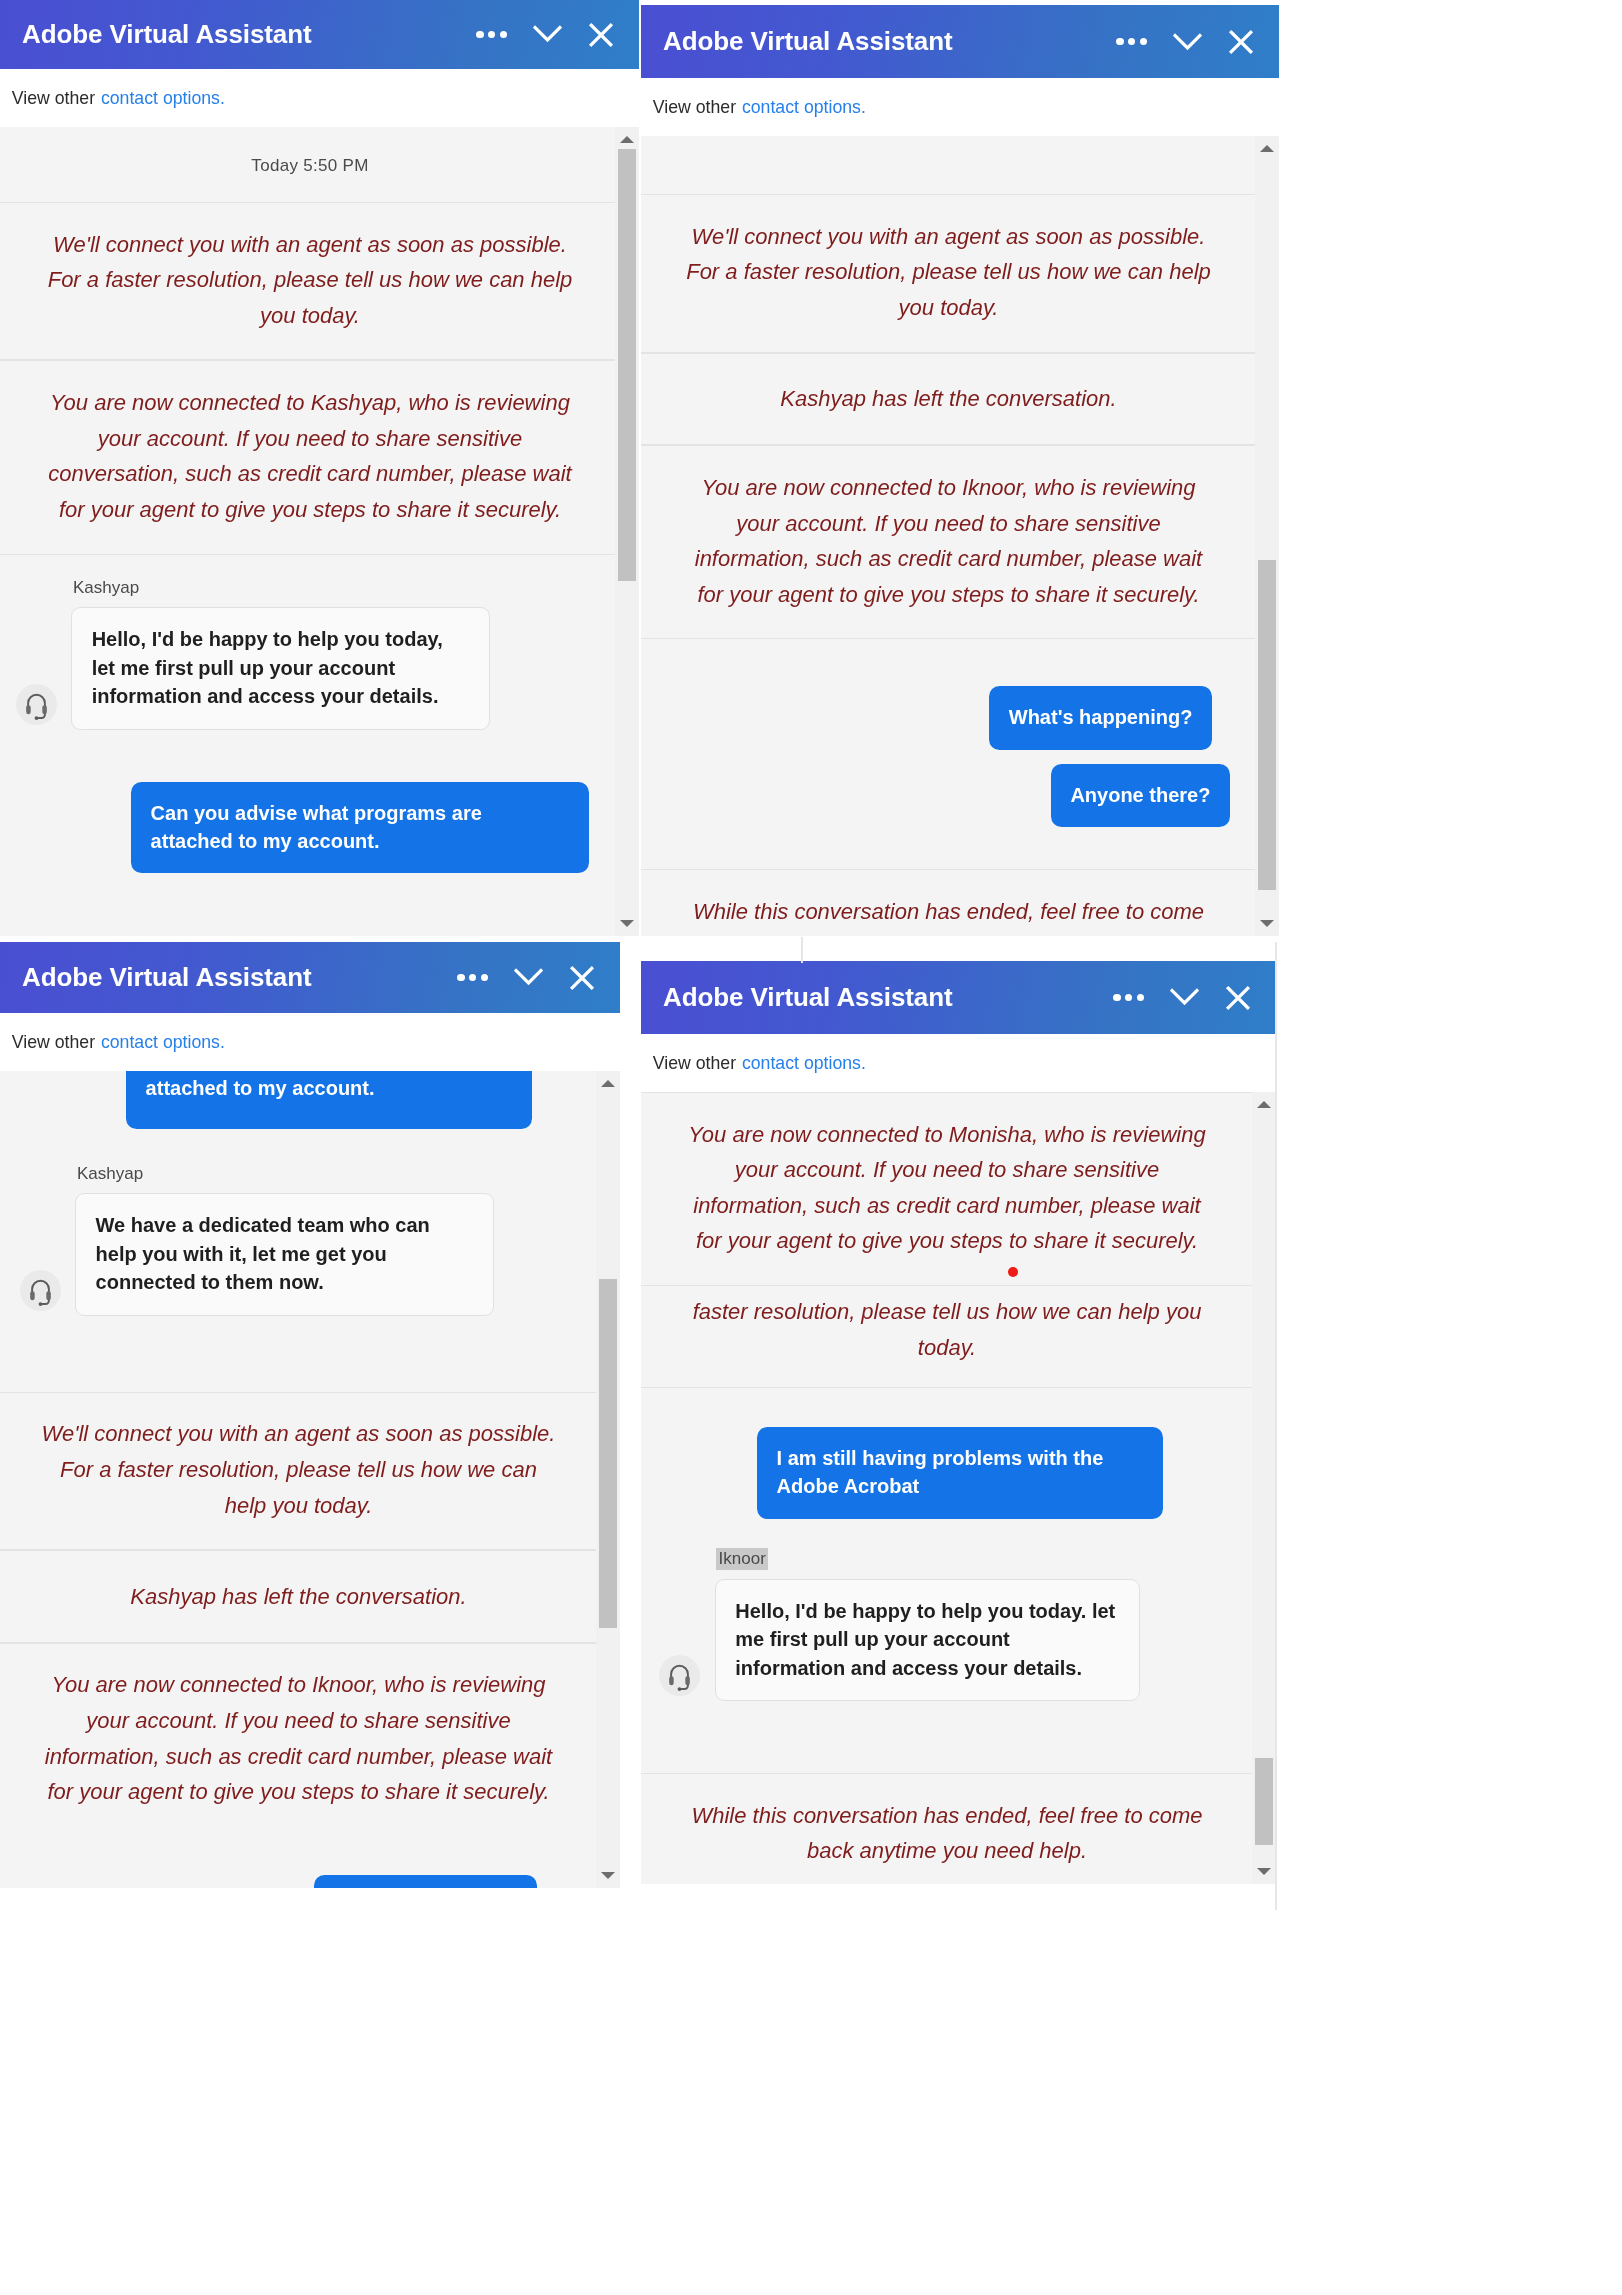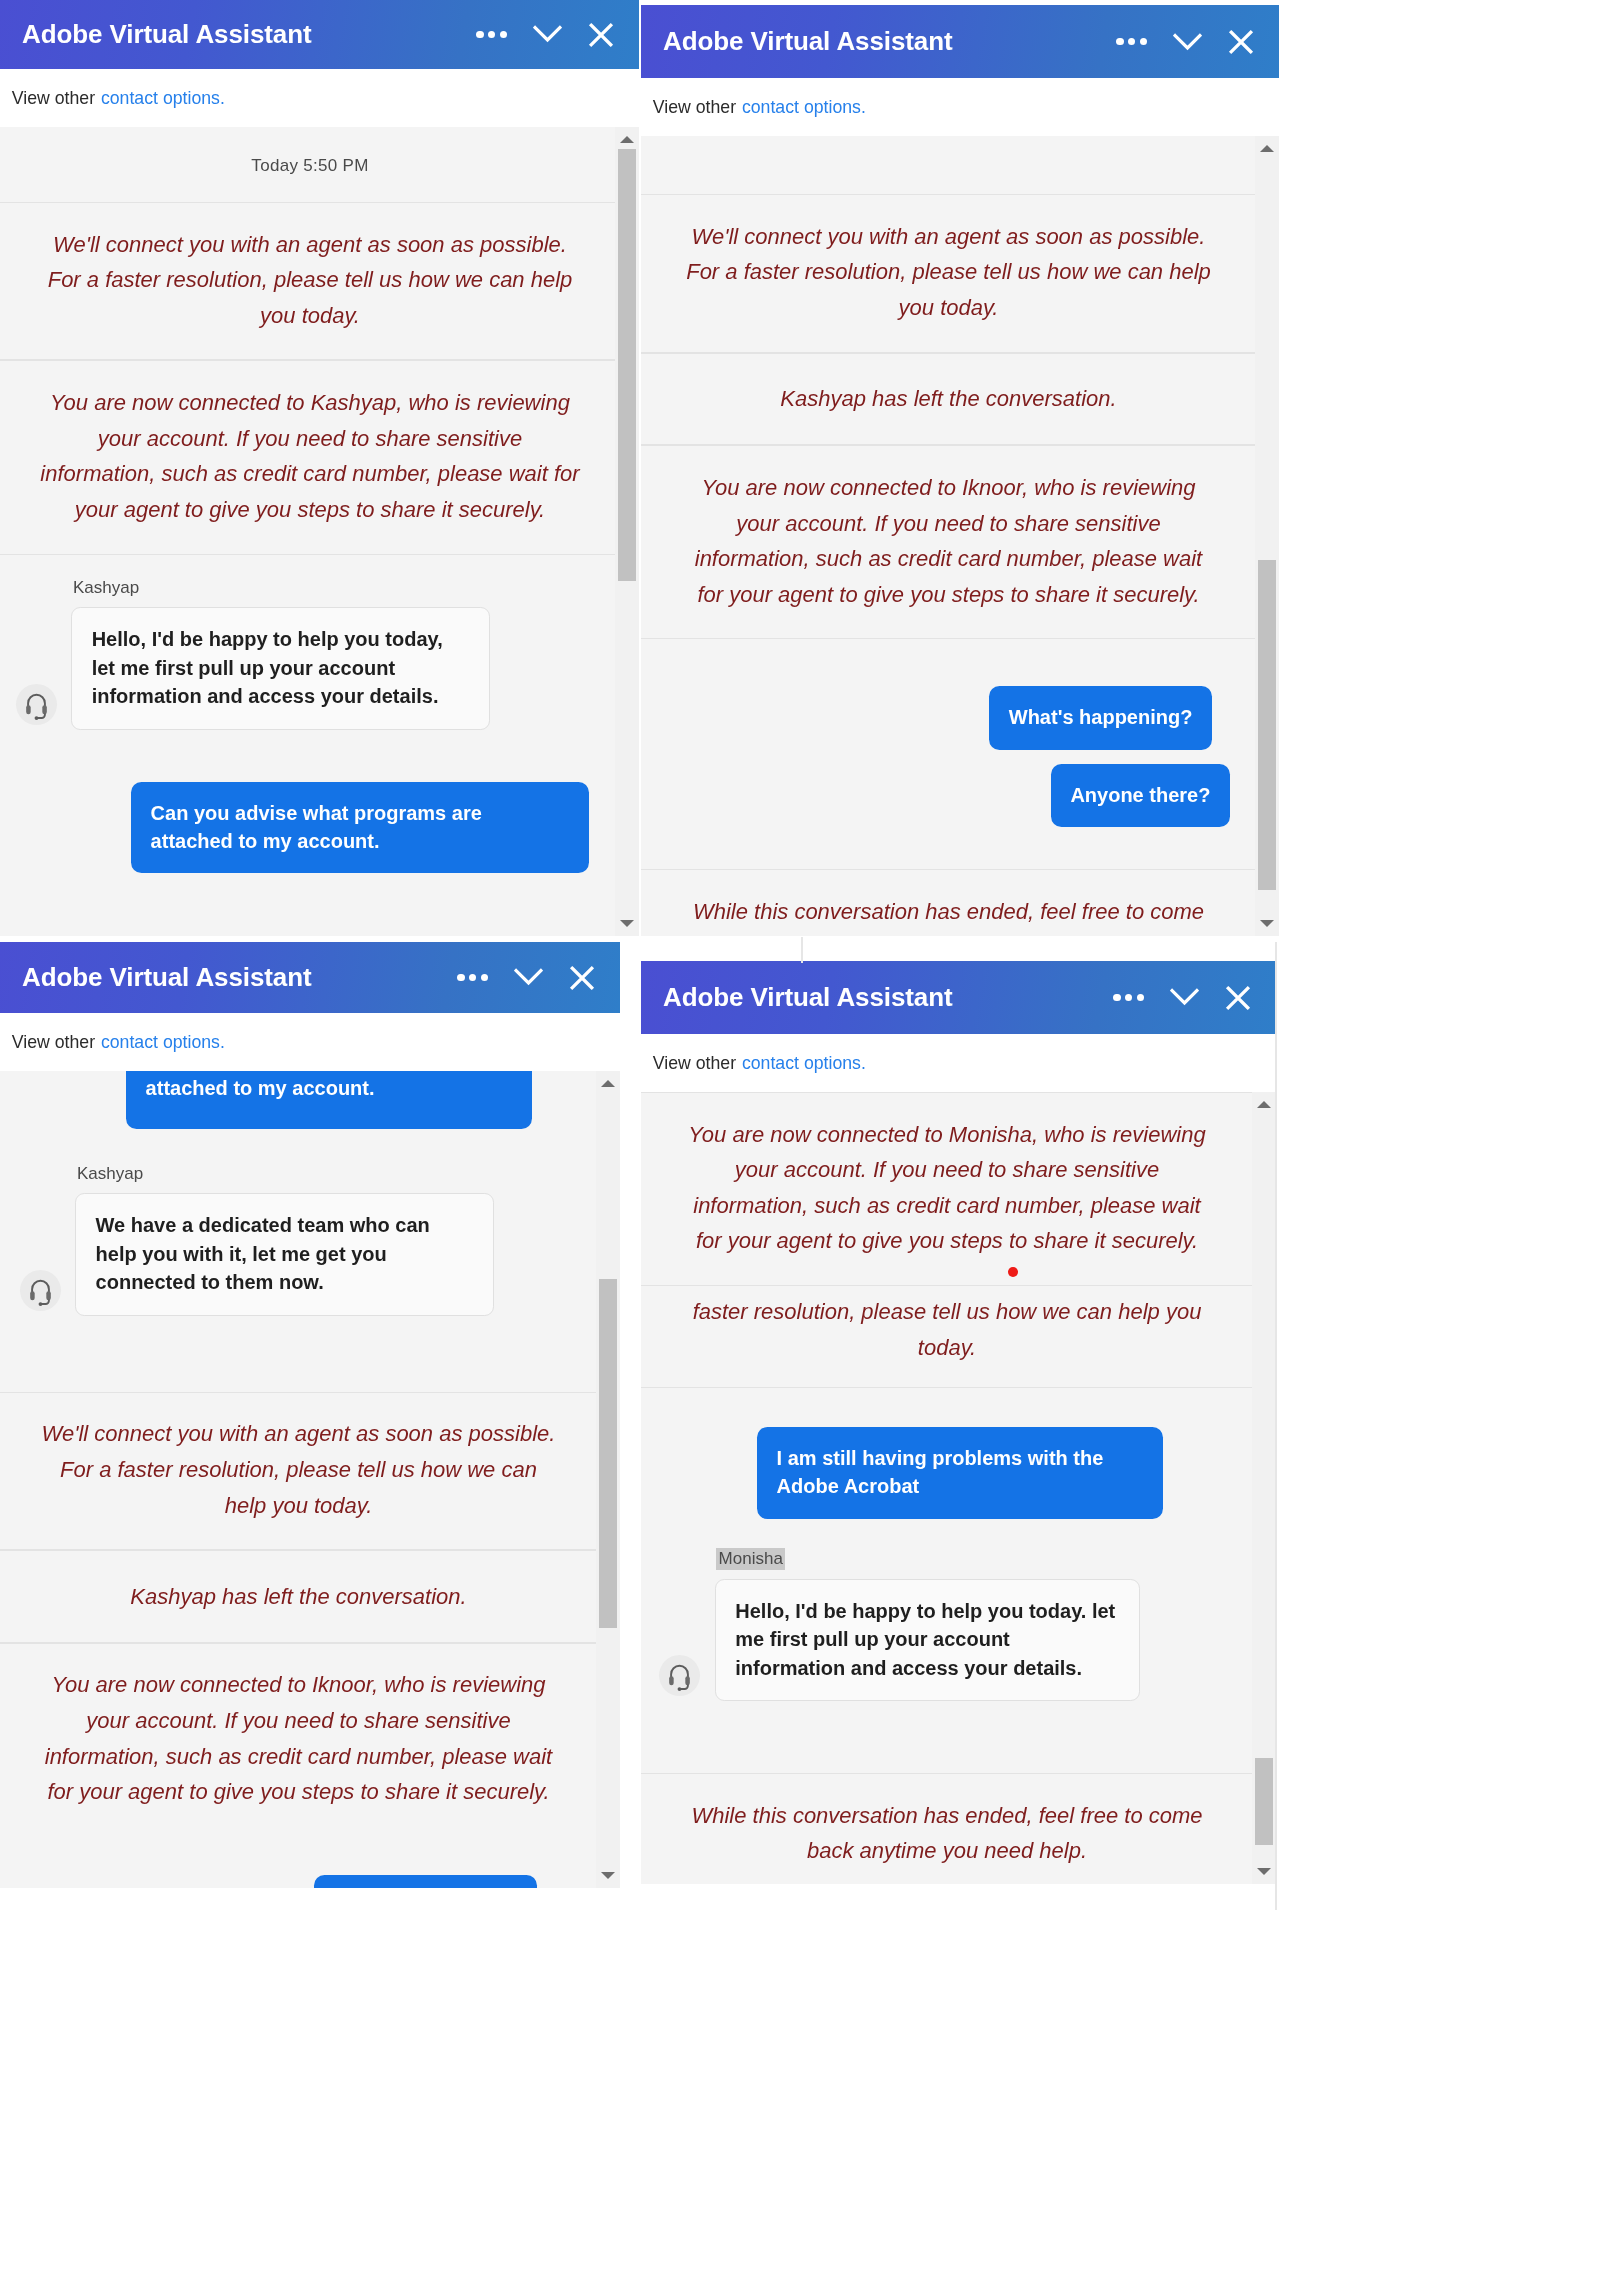--- a/index.html
+++ b/index.html
@@ -190,21 +190,21 @@
       </div>
     </div>
     <div class="subbar">
       <span>View other</span>
       <a href="#">contact options.</a>
     </div>
     <div class="transcript" style="height:809px;">
       <div class="tscroll" style="top:0; width:620px;">
         <div class="daystamp">Today  5:50 PM</div>
         <div class="sysmsg">We'll connect you with an agent as soon as possible. For a faster resolution, please tell us how we can help you today.</div>
-        <div class="sysmsg">You are now connected to Kashyap, who is reviewing your account. If you need to share sensitive information, such as credit card number, please wait for your agent to give you steps to share it securely.</div>
+        <div class="sysmsg">You are now connected to Kashyap, who is reviewing your account. If you need to share sensitive conversation, such as credit card number, please wait for your agent to give you steps to share it securely.</div>
         <div class="agent-name">Kashyap</div>
         <div class="row-agent">
           <div class="avatar">
             <svg width="31" height="31" viewBox="0 0 48 48">
               <path d="M11 28 V22 a13 13 0 0 1 26 0 V28" stroke="#5c5c5c" stroke-width="3" fill="none"></path>
               <rect x="8" y="25" width="7" height="14" rx="3.5" fill="#6b6b6b"></rect>
               <rect x="33" y="25" width="7" height="14" rx="3.5" fill="#6b6b6b"></rect>
               <path d="M37 38 v2 a5 5 0 0 1 -5 5 h-6" stroke="#5c5c5c" stroke-width="3" fill="none"></path>
               <circle cx="24" cy="45" r="3" fill="#5c5c5c"></circle>
             </svg>
@@ -368,21 +368,21 @@
       <a href="#">contact options.</a>
     </div>
     <div class="transcript" style="height:792px;">
       <div class="tscroll" style="top:0; width:612px;">
         <div class="sysmsg">You are now connected to Monisha, who is reviewing your account. If you need to share sensitive information, such as credit card number, please wait for your agent to give you steps to share it securely.</div>
         <div class="sysmsg nb-top" style="padding-top:7.9px;padding-bottom:22px;">faster resolution, please tell us how we can help you today.</div>
         <div class="row-user" style="padding-top:39px;padding-right:90px;">
           <div class="bubble-user" style="max-width:406px;">I am still having problems with the Adobe Acrobat</div>
         </div>
         <div class="agent-name" style="padding-top:31px;padding-left:75px;">
-          <span class="hl">Monisha</span>
+          <span class="hl">Iknoor</span>
         </div>
         <div class="row-agent" style="padding-left:18.3px;">
           <div class="avatar">
             <svg width="31" height="31" viewBox="0 0 48 48">
               <path d="M11 28 V22 a13 13 0 0 1 26 0 V28" stroke="#5c5c5c" stroke-width="3" fill="none"></path>
               <rect x="8" y="25" width="7" height="14" rx="3.5" fill="#6b6b6b"></rect>
               <rect x="33" y="25" width="7" height="14" rx="3.5" fill="#6b6b6b"></rect>
               <path d="M37 38 v2 a5 5 0 0 1 -5 5 h-6" stroke="#5c5c5c" stroke-width="3" fill="none"></path>
               <circle cx="24" cy="45" r="3" fill="#5c5c5c"></circle>
             </svg>

